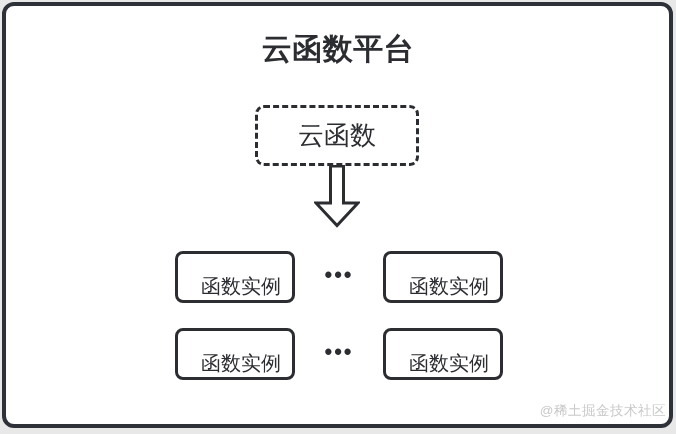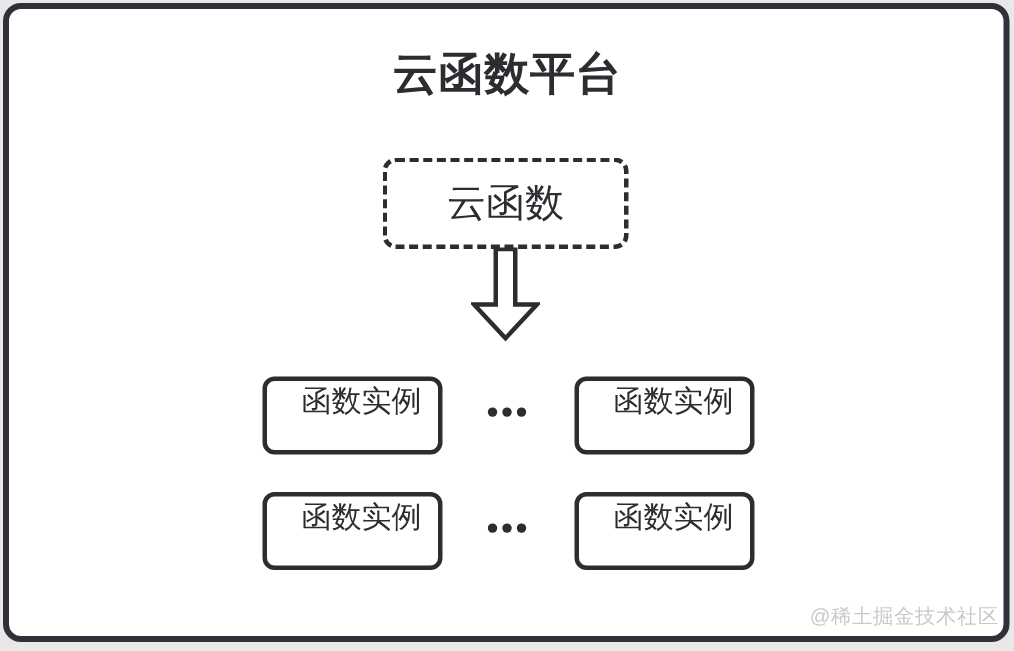--- a/index.html
+++ b/index.html
@@ -46,21 +46,21 @@
     left: 314px; top: 165px;
     width: 46px; height: 64px;
   }
   .instance-box {
     position: absolute;
     width: 120px; height: 52px;
     border: 3px solid #2b2d31;
     border-radius: 8px;
     background: #ffffff;
     display: flex;
-    align-items: flex-start;
+    align-items: flex-end;
     justify-content: center;
     font-size: 20px;
     color: #2b2d31;
     padding-left: 12px;
   }
   .pos-r1-left  { left: 175px; top: 251px; }
   .pos-r1-right { left: 383px; top: 251px; }
   .pos-r2-left  { left: 175px; top: 328px; }
   .pos-r2-right { left: 383px; top: 328px; }
   .dots {

